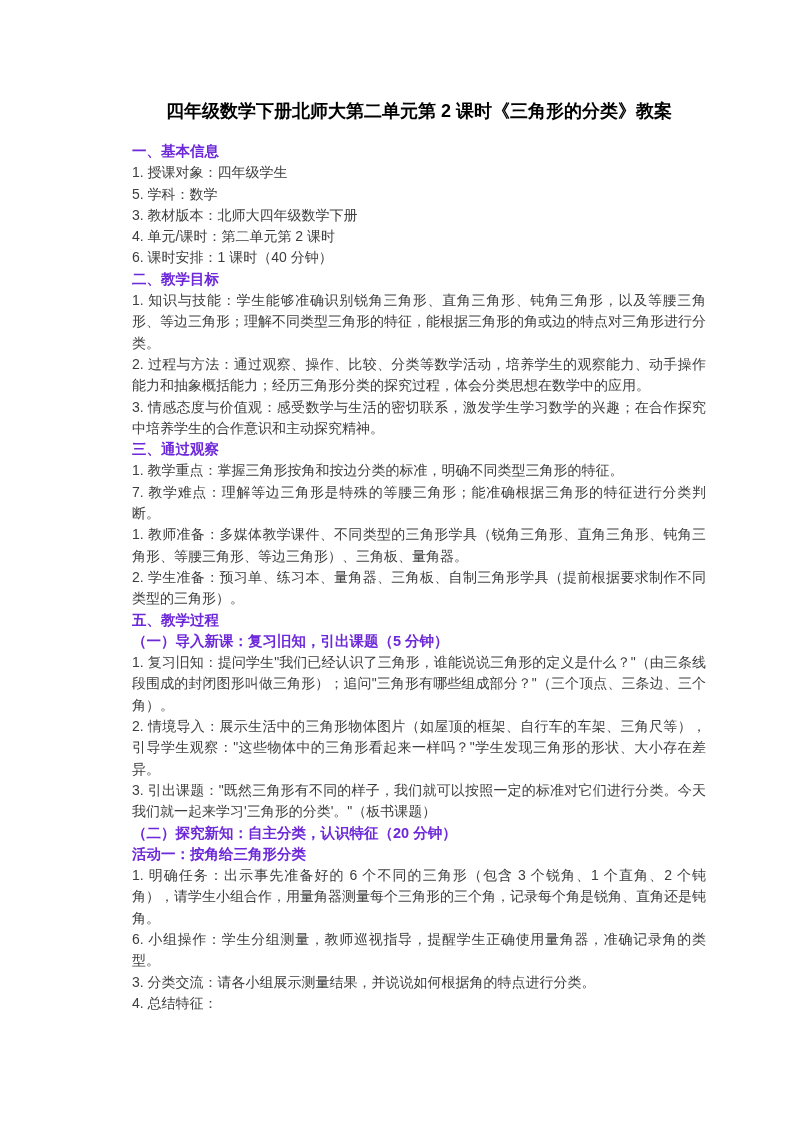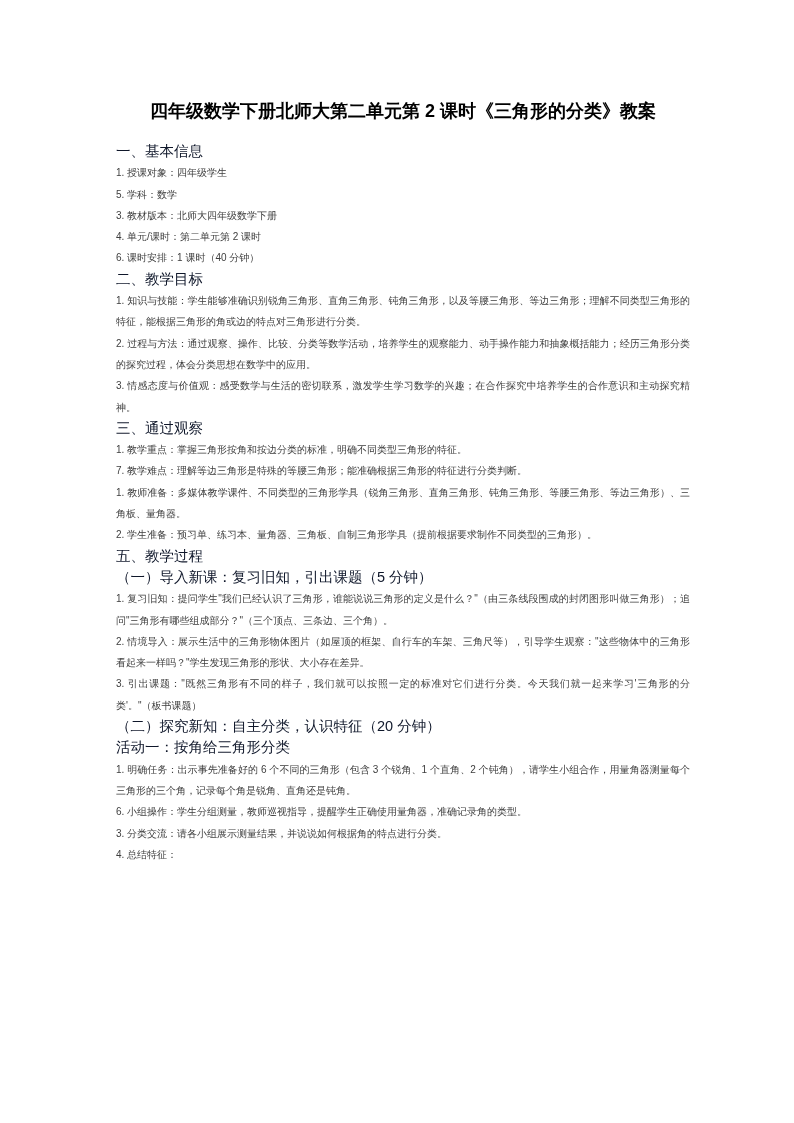--- a/index.html
+++ b/index.html
@@ -10,42 +10,42 @@
   .page {
     position: relative;
     width: 794px;
     height: 1123px;
     background: #ffffff;
     overflow: hidden;
     font-family: "Liberation Sans", "DejaVu Sans", sans-serif;
   }
   .content {
     position: absolute;
-    left: 116px;
+    left: 132px;
     top: 99px;
     width: 574px;
   }
   .doc-title {
     font-size: 18px;
     font-weight: 700;
     color: #000000;
     text-align: center;
     line-height: 25px;
     margin: 0 0 17px 0;
   }
   .sec-heading {
     font-size: 14.5px;
-    font-weight: 400;
-    color: #0f172a;
+    font-weight: 700;
+    color: #6d28d9;
     margin: 0;
     line-height: 21.3px;
     text-align: left;
   }
   .para {
-    font-size: 10px;
+    font-size: 14px;
     color: #3d3d3d;
     margin: 0;
     line-height: 21.3px;
     text-align: justify;
     word-break: normal;
     overflow-wrap: break-word;
   }
   section { margin: 0; padding: 0; }
 </style>
 </head>

